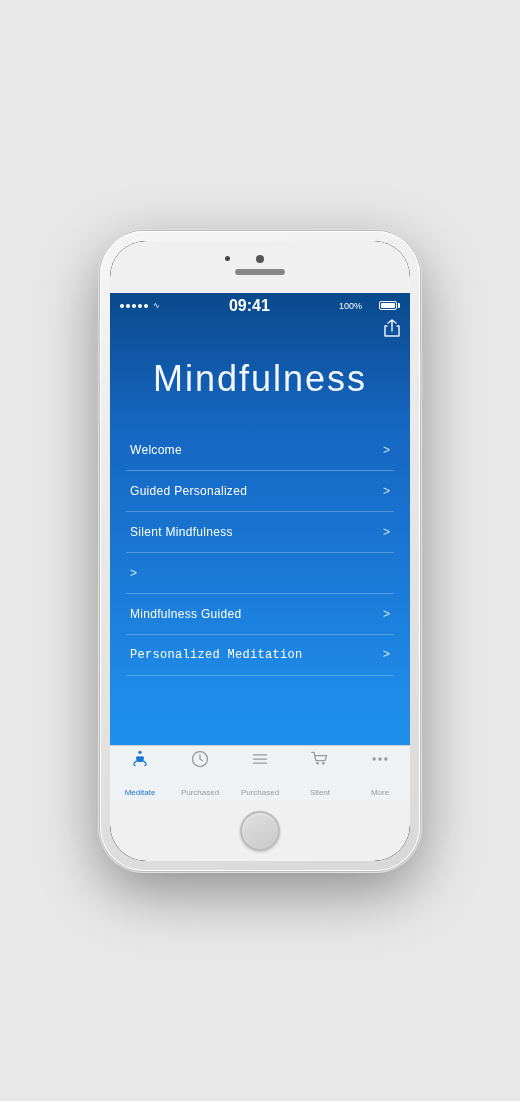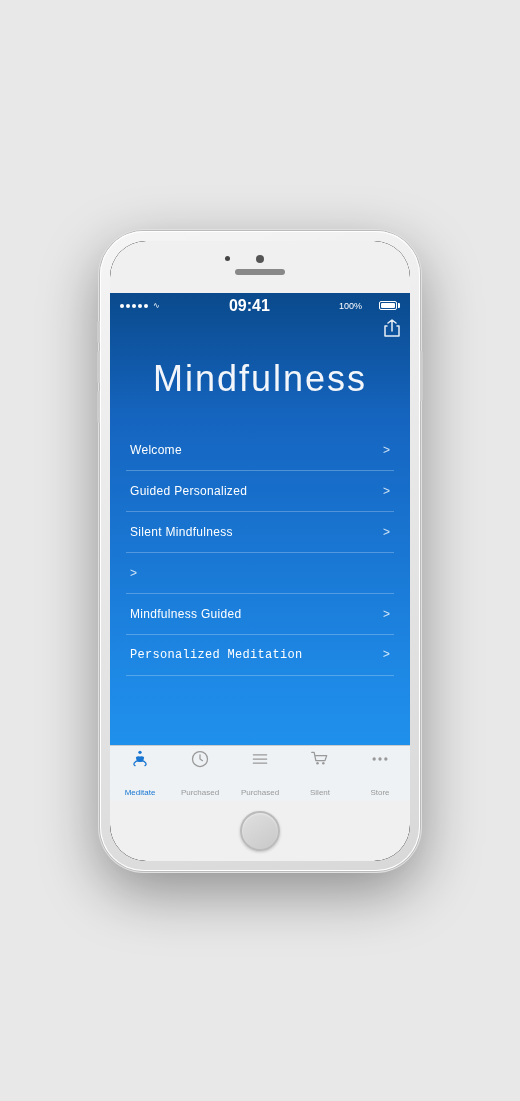--- a/index.html
+++ b/index.html
@@ -439,21 +439,21 @@
           </svg>
           <span class="tab-label">Silent</span>
         </div>
 
         <div class="tab-item">
           <svg width="20" height="20" viewBox="0 0 24 24" xmlns="http://www.w3.org/2000/svg">
             <circle cx="5" cy="12" r="2" fill="#999"></circle>
             <circle cx="12" cy="12" r="2" fill="#999"></circle>
             <circle cx="19" cy="12" r="2" fill="#999"></circle>
           </svg>
-          <span class="tab-label">Store</span>
+          <span class="tab-label">More</span>
         </div>
       </div>
     </div>
 
     <div class="bottom-bezel">
       <div class="home-button"></div>
     </div>
   </div>
 </div>
 

